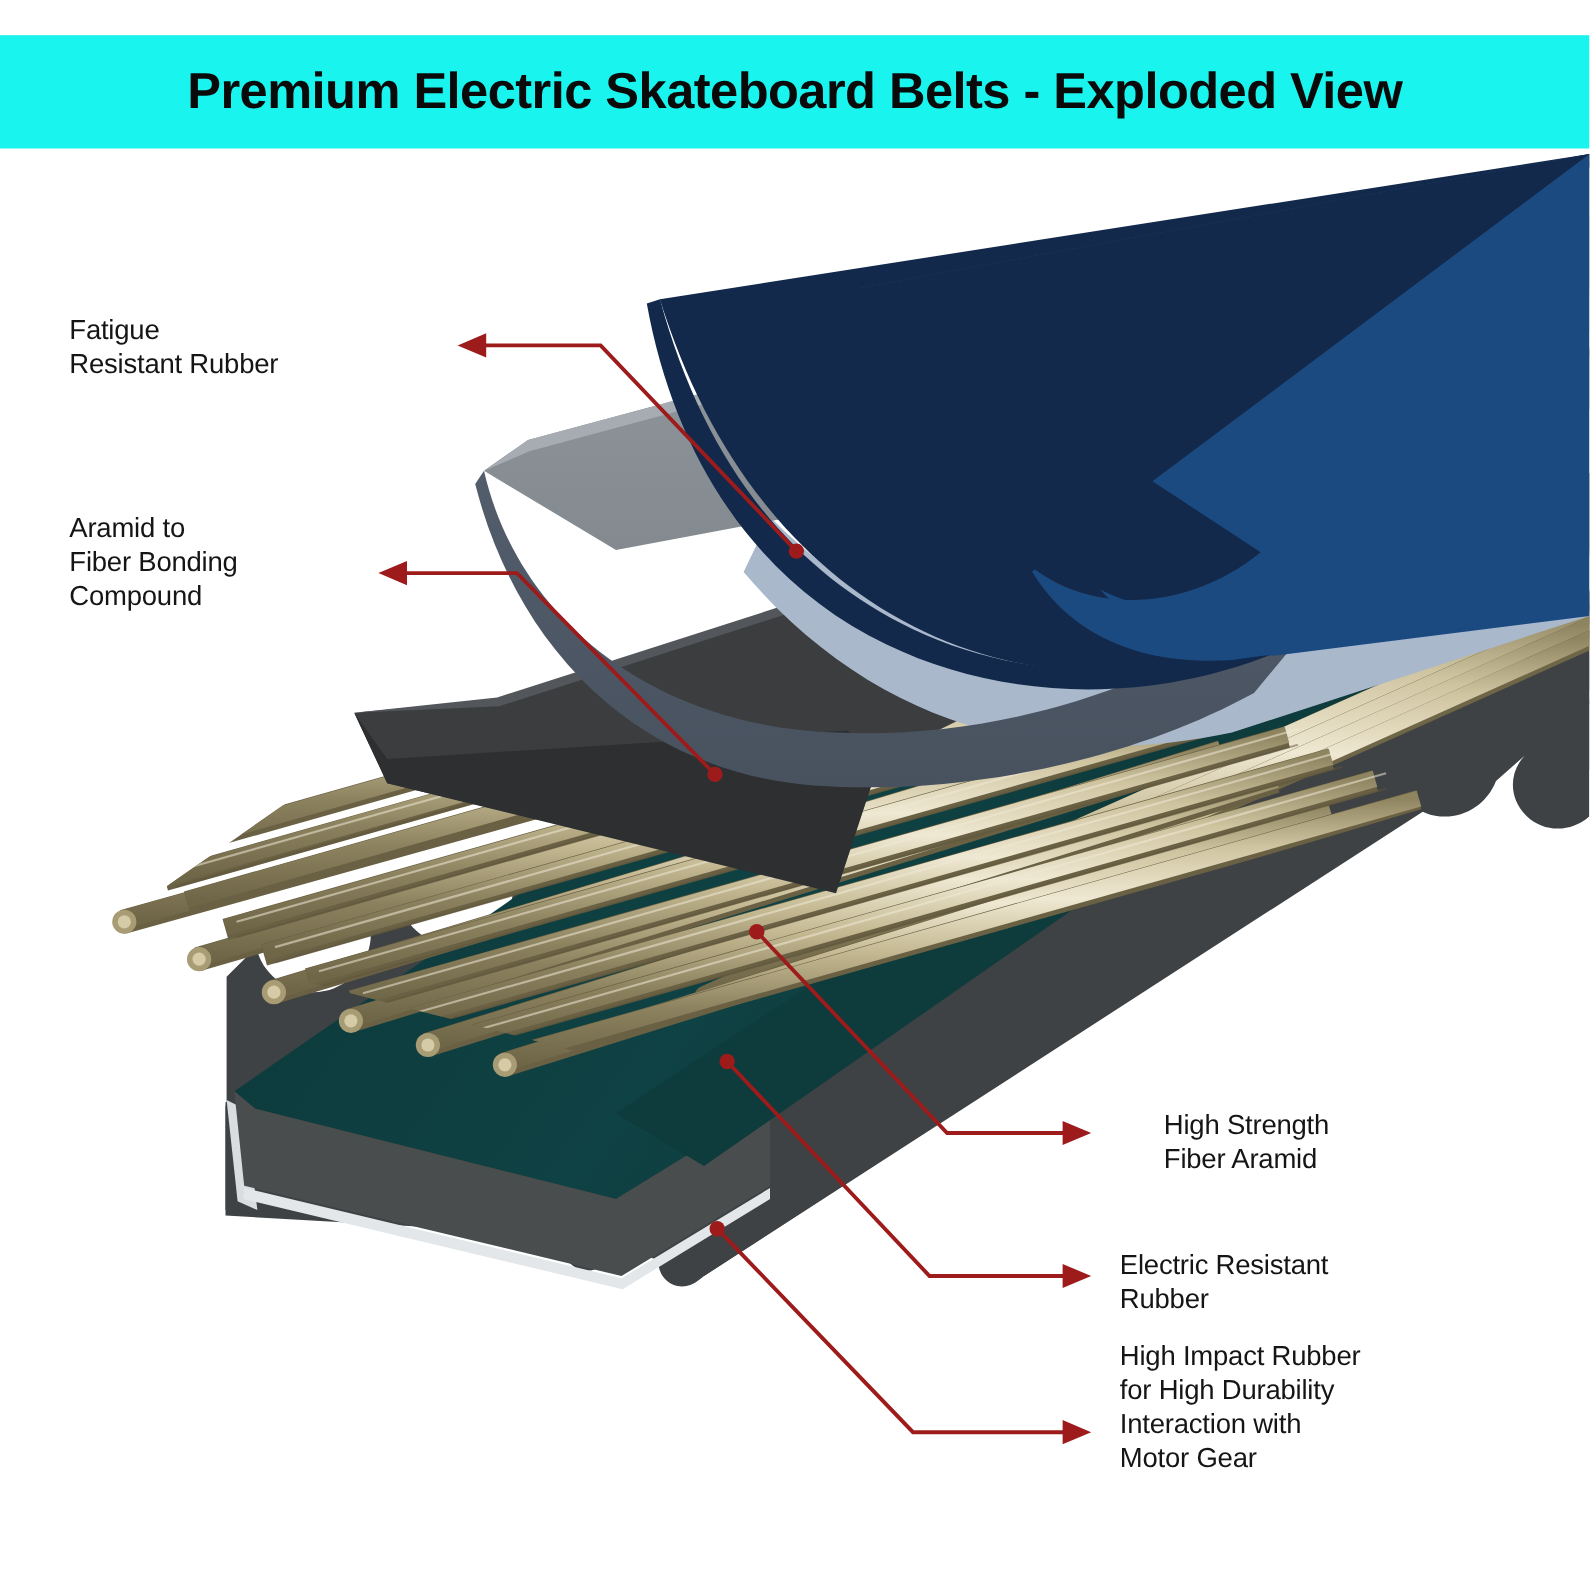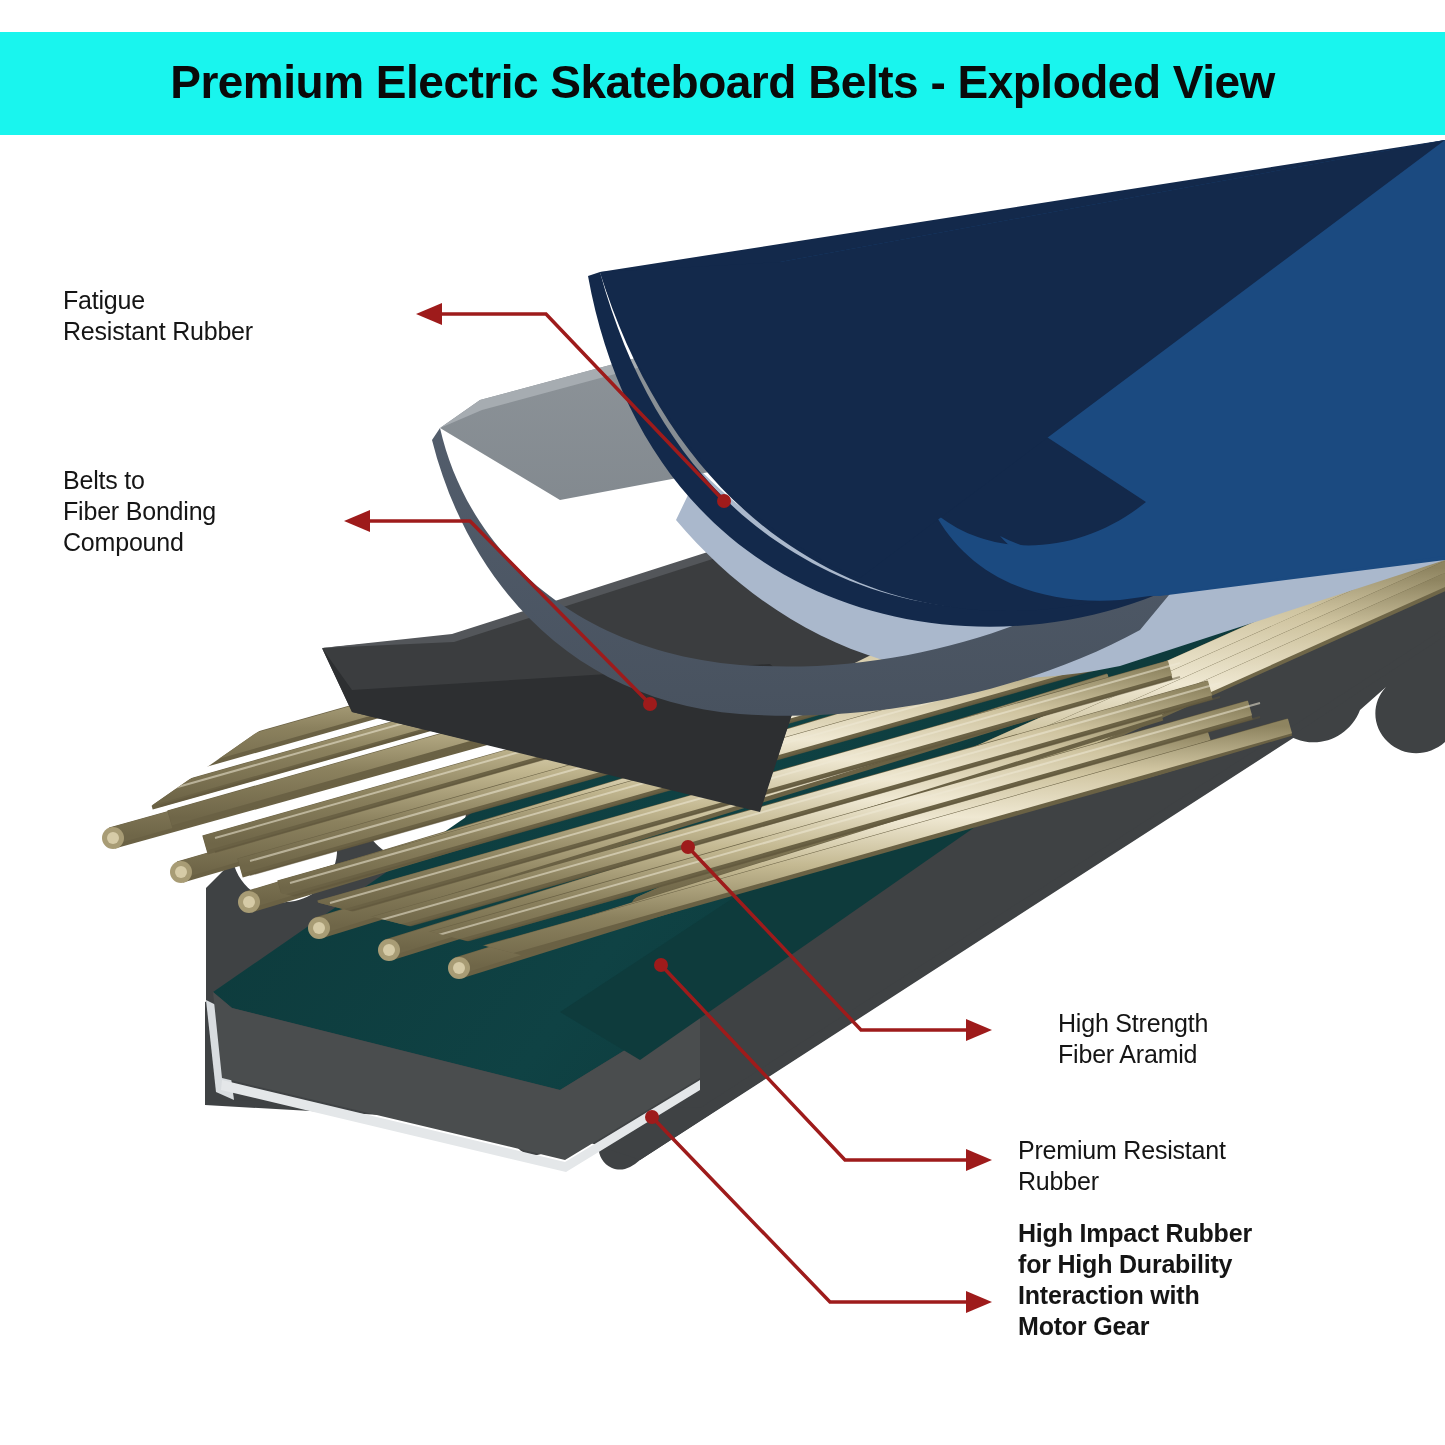--- a/index.html
+++ b/index.html
@@ -58,21 +58,21 @@
     font-size: 25px;
     line-height: 1.24;
     color: #151515;
     letter-spacing: -0.2px;
     white-space: pre-line;
   }
   #label-fatigue-rubber-top  { left: 63px;  top: 285px;  width: 380px; }
   #label-bonding-compound    { left: 63px;  top: 465px;  width: 380px; }
   #label-fiber-aramid        { left: 1058px; top: 1008px; width: 400px; }
   #label-fatigue-rubber-bot  { left: 1018px; top: 1135px; width: 400px; }
-  #label-high-impact-rubber  { left: 1018px; top: 1218px; width: 420px; font-weight: bold; }
+  #label-high-impact-rubber  { left: 1018px; top: 1218px; width: 420px; }
 </style>
 </head>
 <body>
 
 <div id="stage">
 
   <div id="header-banner">
     <div id="header-title">Premium Electric Skateboard Belts - Exploded View</div>
   </div>
 
@@ -403,28 +403,28 @@
         <polyline points="652,1117 830,1302 984,1302"></polyline>
         <polygon points="992,1302 966,1291 966,1313" fill="#9e1b1b" stroke="none"></polygon>
         <circle cx="652" cy="1117" r="7" fill="#9e1b1b" stroke="none"></circle>
       </g>
     </g>
   </svg>
 
   <div class="callout" id="label-fatigue-rubber-top">Fatigue
 Resistant Rubber</div>
 
-  <div class="callout" id="label-bonding-compound">Belts to
+  <div class="callout" id="label-bonding-compound">Aramid to
 Fiber Bonding
 Compound</div>
 
   <div class="callout" id="label-fiber-aramid">High Strength
 Fiber Aramid</div>
 
-  <div class="callout" id="label-fatigue-rubber-bot">Premium Resistant
+  <div class="callout" id="label-fatigue-rubber-bot">Electric Resistant
 Rubber</div>
 
   <div class="callout" id="label-high-impact-rubber">High Impact Rubber
 for High Durability
 Interaction with
 Motor Gear</div>
 
 </div>
 
 </body></html>

